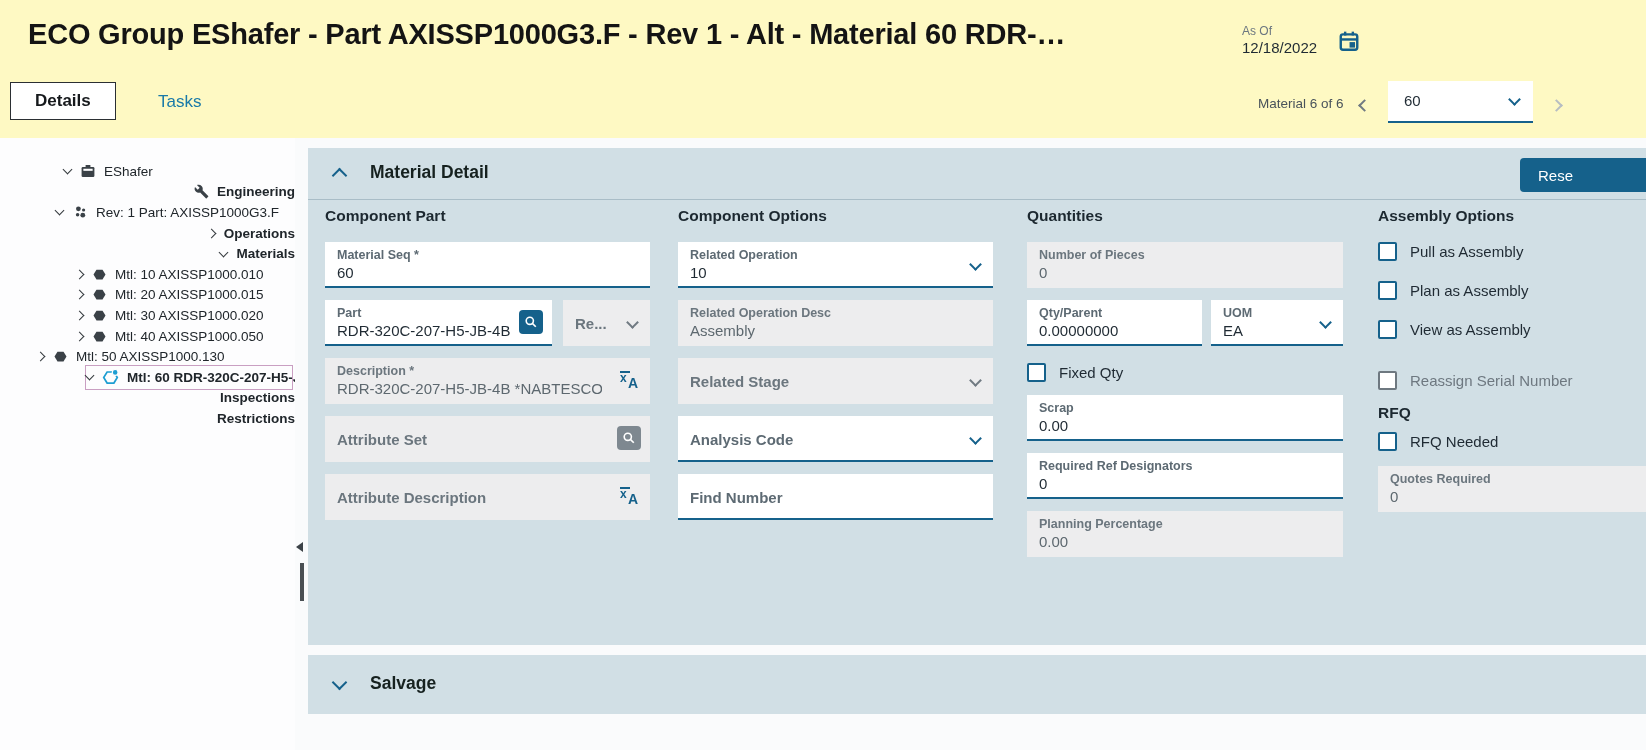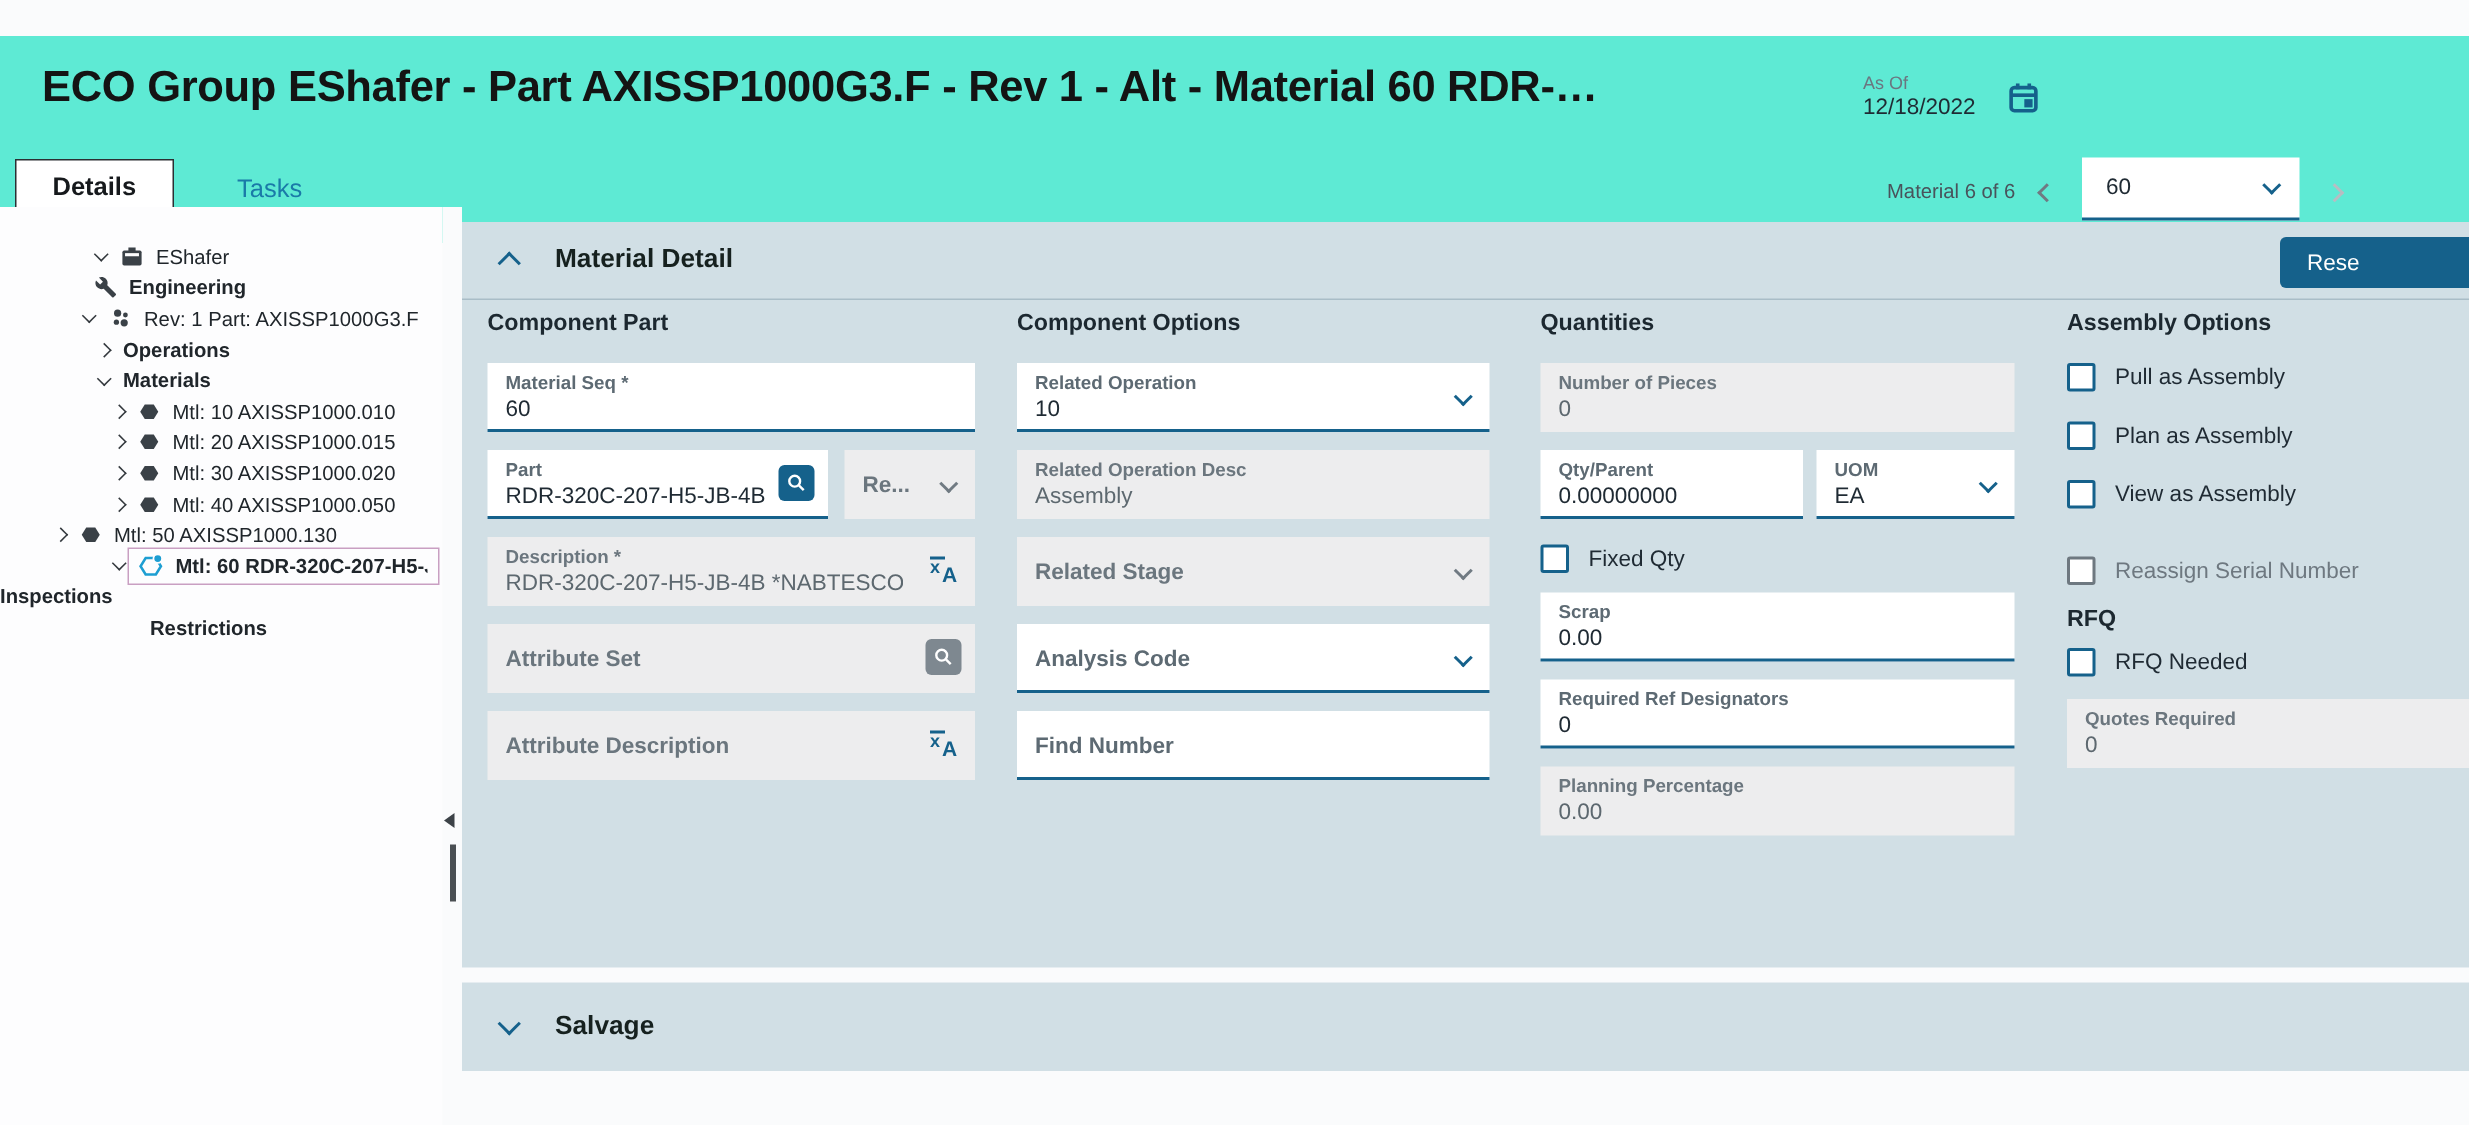--- a/index.html
+++ b/index.html
@@ -1,21 +1,21 @@
 <!DOCTYPE html>
 <html><head>
 <meta charset="utf-8">
 <style>
   * { margin:0; padding:0; box-sizing:border-box; }
   html,body { width:1646px; height:750px; overflow:hidden;
     font-family:"Liberation Sans", sans-serif; background:#fafbfc; }
   .stage { position:relative; width:1646px; height:750px; }
 
   
-  .app-header { position:absolute; left:0; top:0; width:1646px; height:138px; background:#5eead4;margin-top:24px; }
+  .app-header { position:absolute; left:0; top:0; width:1646px; height:138px; background:#fef9c3; }
   .page-title { position:absolute; left:28px; top:18px; width:1195px; font-size:29px; font-weight:600;
     color:#141414; white-space:nowrap; overflow:hidden; letter-spacing:-0.2px; }
   .asof { position:absolute; left:1242px; top:24px; }
   .asof-label { font-size:12px; color:#6b7680; }
   .asof-date { font-size:15px; color:#1f2a33; margin-top:1px; }
   .cal-icon { position:absolute; left:1338px; top:30px; width:22px; height:22px; cursor:pointer; }
 
   
   .tab-details { position:absolute; left:10px; top:82px; padding:8px 24px; background:#ffffff;
     border:1.6px solid #2b2f33; font-size:17px; font-weight:700; color:#16191c; cursor:pointer; }
@@ -41,21 +41,21 @@
   
   .tree-panel { position:absolute; left:0; top:138px; width:295px; height:612px; background:#fdfdfe; overflow:hidden; }
   .tree { padding-top:23px; }
   .trow { position:relative; height:20.6px; display:flex; align-items:center; font-size:13.5px;
     color:#20262b; white-space:nowrap; cursor:pointer; }
   .trow .tchv { width:7px; height:7px; border-right:1.7px solid #33383d; border-bottom:1.7px solid #33383d;
     flex:none; margin-right:9px; }
   .tchv.open { transform:rotate(45deg); margin-top:-3px; }
   .tchv.closed { transform:rotate(-45deg); }
   .ticon { flex:none; margin-right:8px; display:inline-flex; }
-  .trow.bold { font-weight:700; }
+  .trow.bold { font-weight:700;justify-content:flex-end; }
   .trow-sel { position:absolute; left:85px; right:2px; top:-2px; bottom:-2px; border:1px solid #c99fc2; }
 
   .splitter { position:absolute; left:295px; top:138px; width:13px; height:612px; background:#fafbfc; }
   .collapse-handle { position:absolute; left:1px; top:404px; width:0; height:0;
     border-top:5px solid transparent; border-bottom:5px solid transparent; border-right:7px solid #3c4247; cursor:pointer; }
   .vscroll-thumb { position:absolute; left:5px; top:425px; width:3.5px; height:38px; background:#4a4f53; cursor:pointer; }
 
   
   .detail-panel { position:absolute; left:308px; top:148px; width:1338px; height:497px; background:#d1dfe5; }
   .salvage-panel { position:absolute; left:308px; top:655px; width:1338px; height:59px; background:#d1dfe5; }

